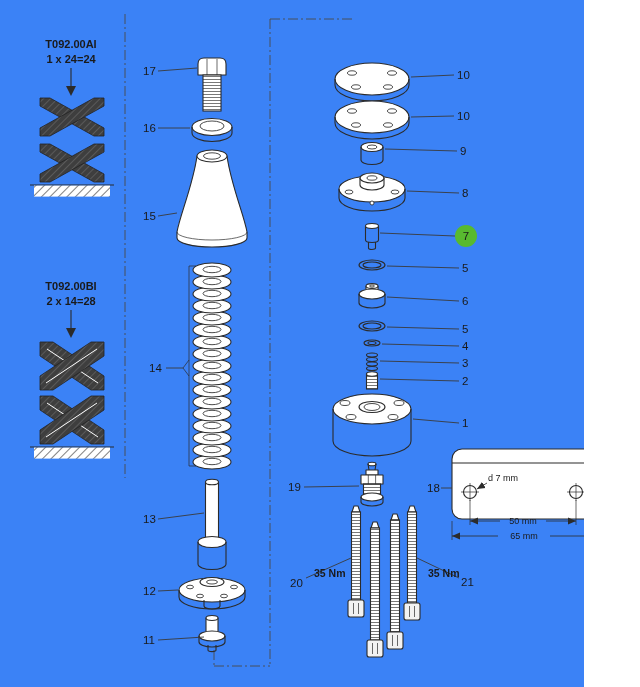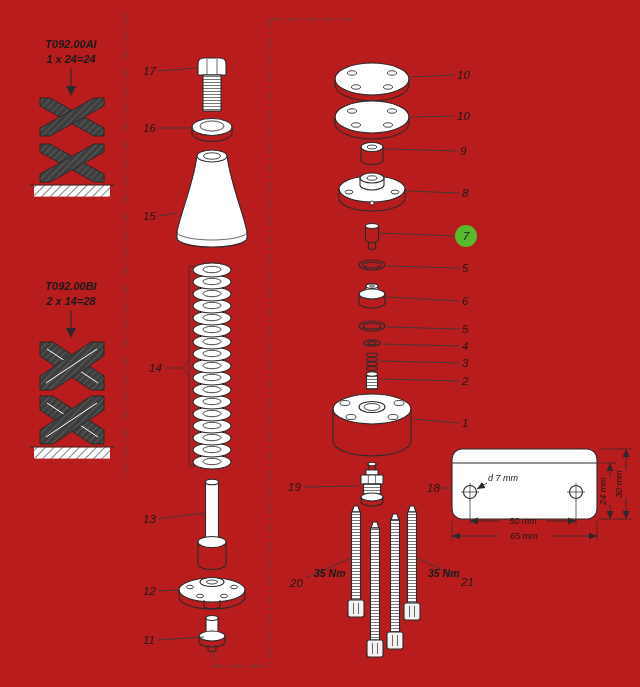--- a/index.html
+++ b/index.html
@@ -1,17 +1,17 @@
 <!DOCTYPE html>
 <html><head>
 <meta charset="utf-8">
 <style>
   html,body{margin:0;padding:0;background:#ffffff;}
-  .page{position:relative;width:640px;height:687px;background:#b91c1c;overflow:hidden;
-        font-family:"Liberation Sans",sans-serif;font-style:italic;}
+  .page{position:relative;width:584px;height:687px;background:#3b82f6;overflow:hidden;
+        font-family:"Liberation Sans",sans-serif;}
   svg text{font-family:"Liberation Sans",sans-serif;fill:#1a1a1a;}
   .callout{font-size:11.5px;}
   .code{font-size:11px;font-weight:bold;}
   .formula{font-size:11px;font-weight:bold;}
   .torque{font-size:10.5px;font-weight:bold;}
   .dim{font-size:9px;}
   .p{fill:#ffffff;stroke:#2b2b2b;stroke-width:1.1;stroke-linejoin:round;}
   .i{fill:#ffffff;stroke:#2b2b2b;stroke-width:0.85;}
   .ring{fill:none;stroke:#2b2b2b;stroke-width:1.1;}
   .ln{stroke:#2b2b2b;stroke-width:1.1;fill:none;}

